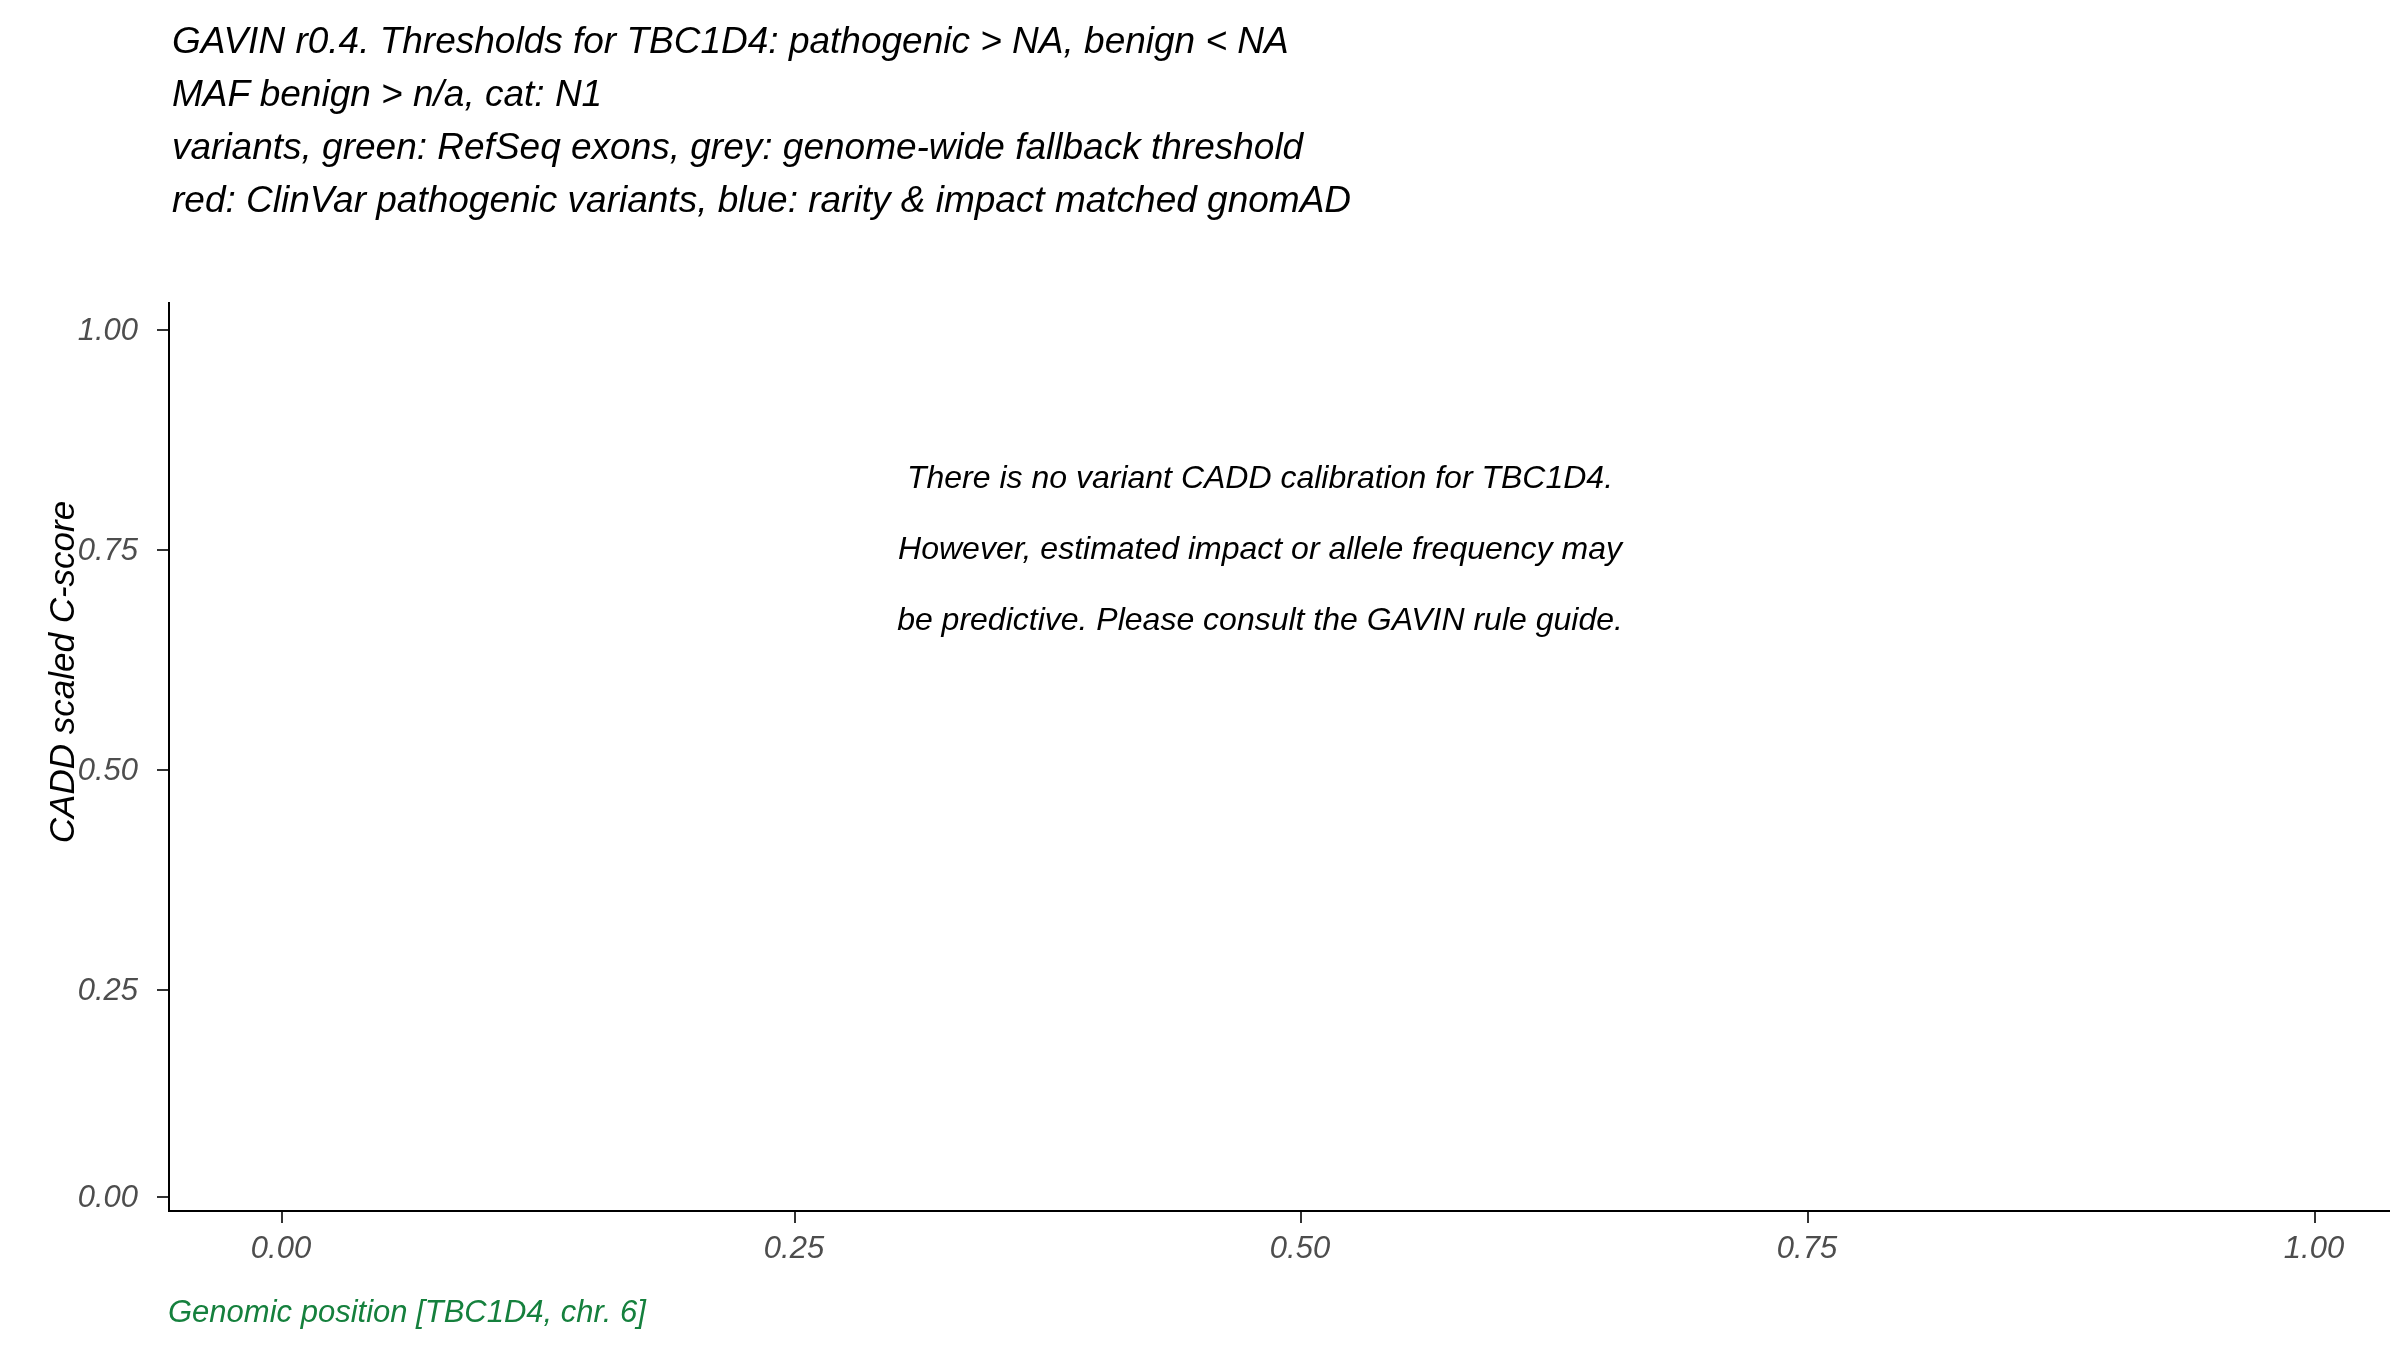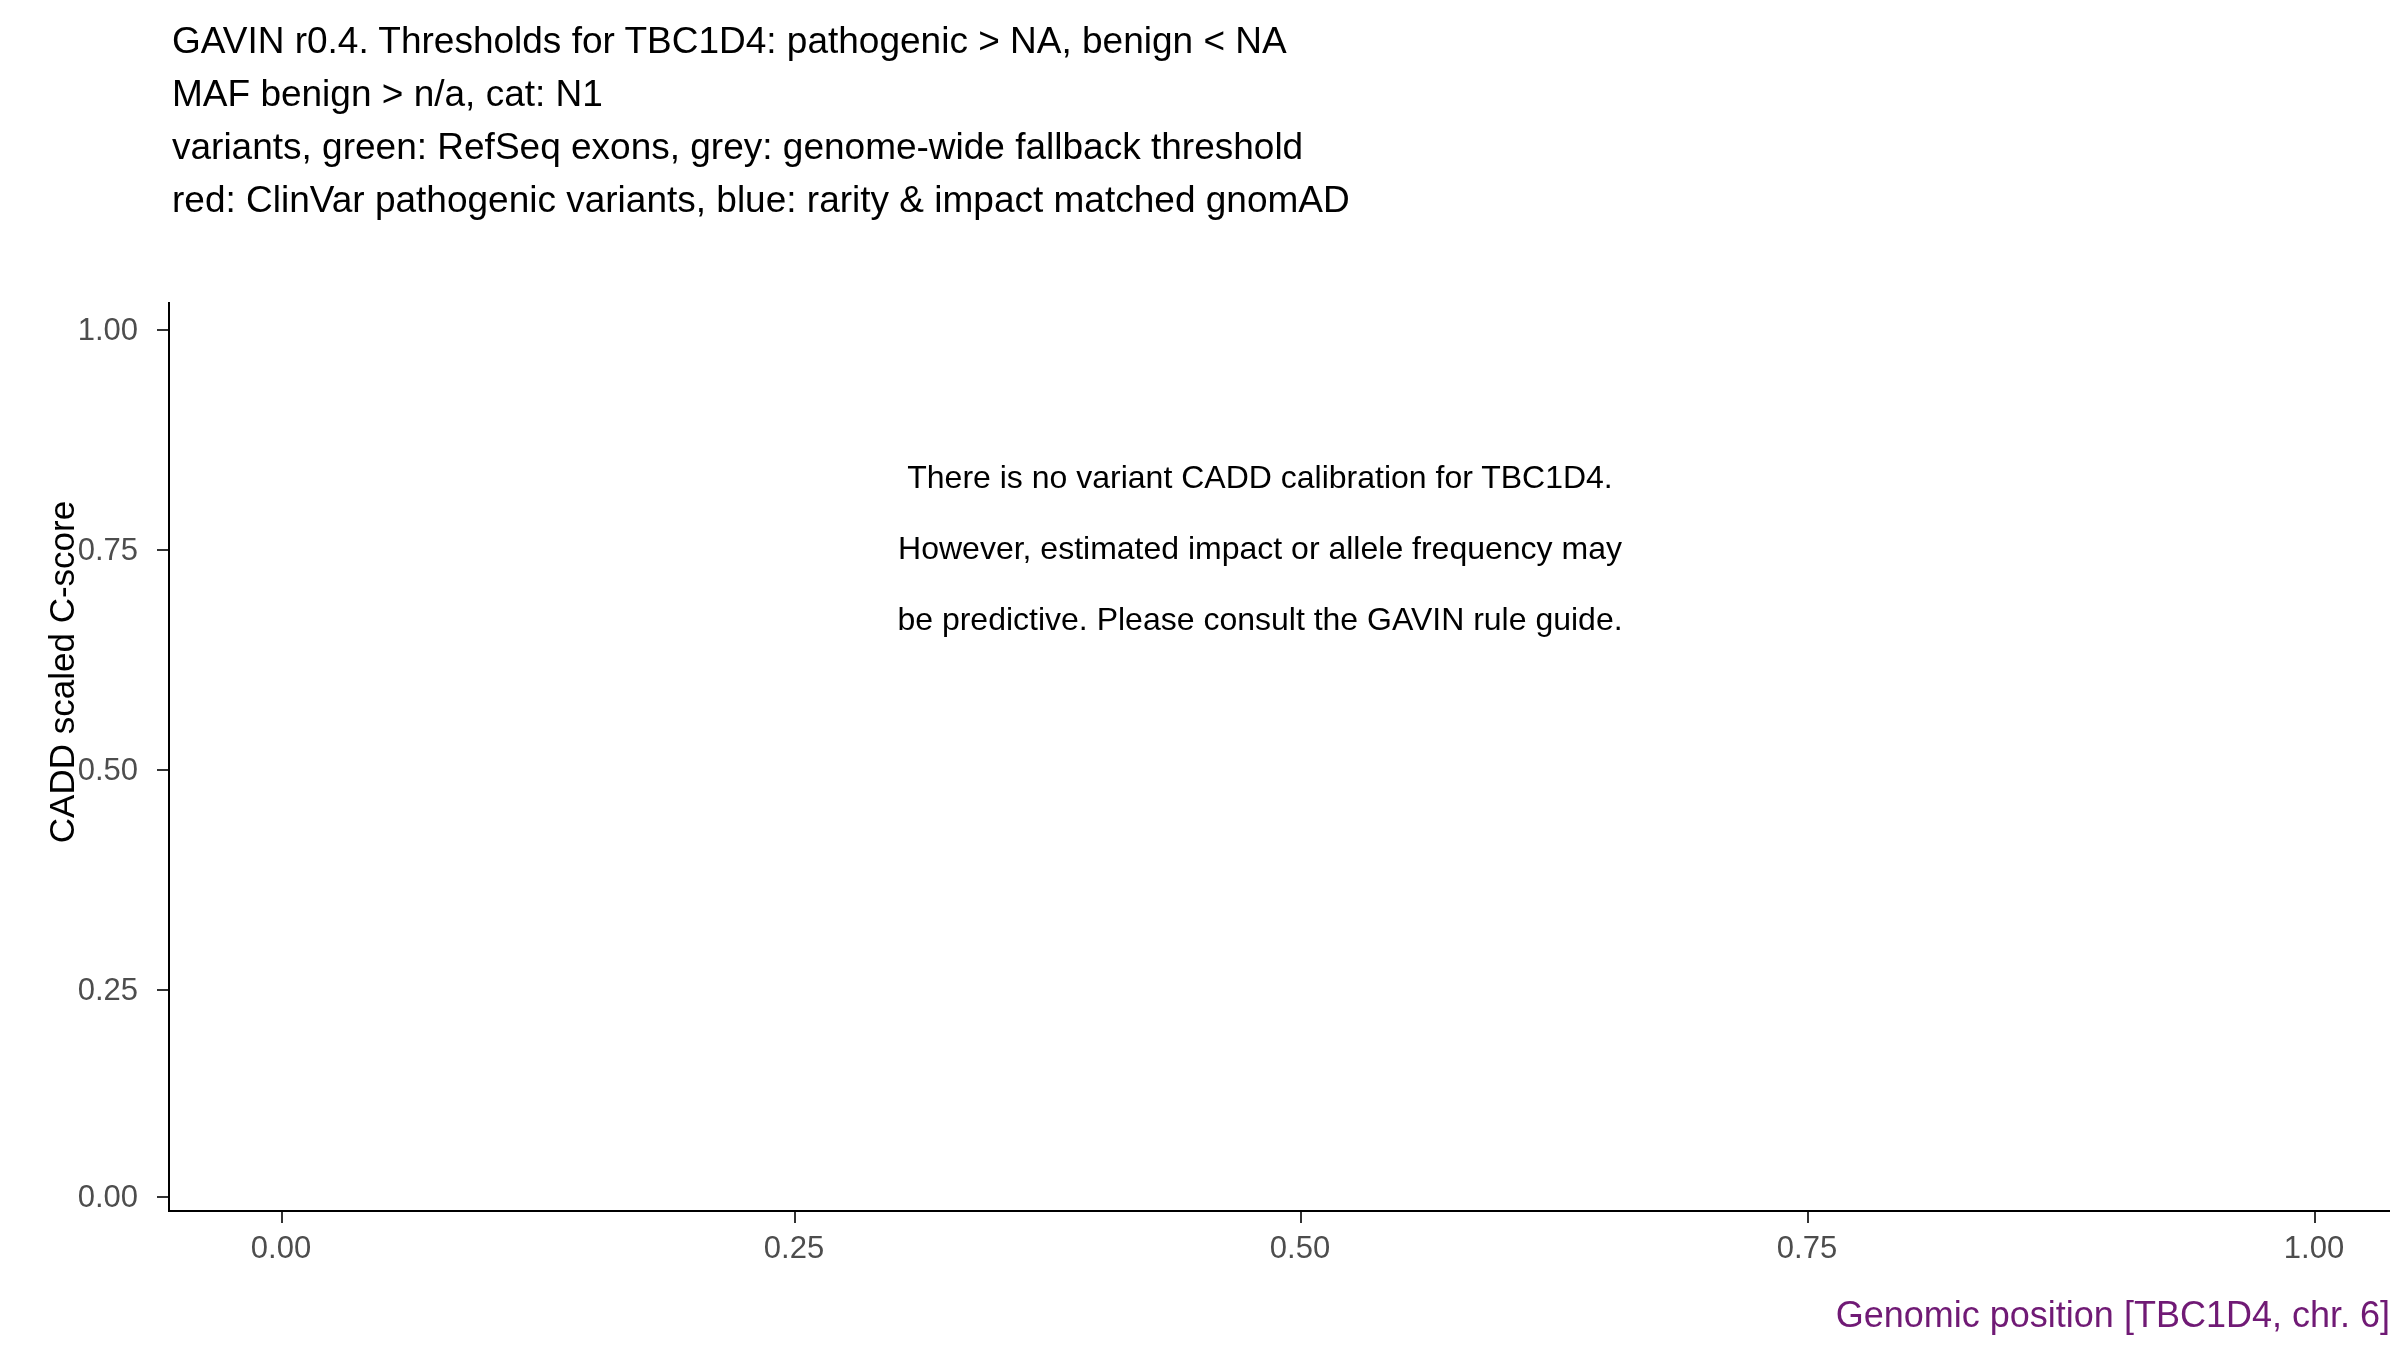--- a/index.html
+++ b/index.html
@@ -12,20 +12,21 @@
     height: 1350px;
     font-family: "Liberation Sans", sans-serif;
     color: #000000;
     overflow: hidden;
   }
   .page {
     position: relative;
     width: 2400px;
     height: 1350px;
     background: #ffffff;
+    font-style: italic;
   }
 
   
   .title-block {
     position: absolute;
     left: 172px;
     top: 14px;
     width: 2100px;
   }
   .title-line {
@@ -112,23 +113,23 @@
     transform-origin: 50% 50%;
     font-size: 35px;
     color: #000000;
     white-space: nowrap;
   }
   .xlab {
     position: absolute;
     left: 168px;
     top: 1282px;
     width: 2222px;
-    text-align: right;
-    font-size: 36px;
-    color: #701a75;
+    text-align: left;
+    font-size: 31px;
+    color: #15803d;
     white-space: nowrap;
   }
 
   
   .annotation {
     position: absolute;
     left: 640px;
     top: 430px;
     width: 1240px;
     text-align: center;

